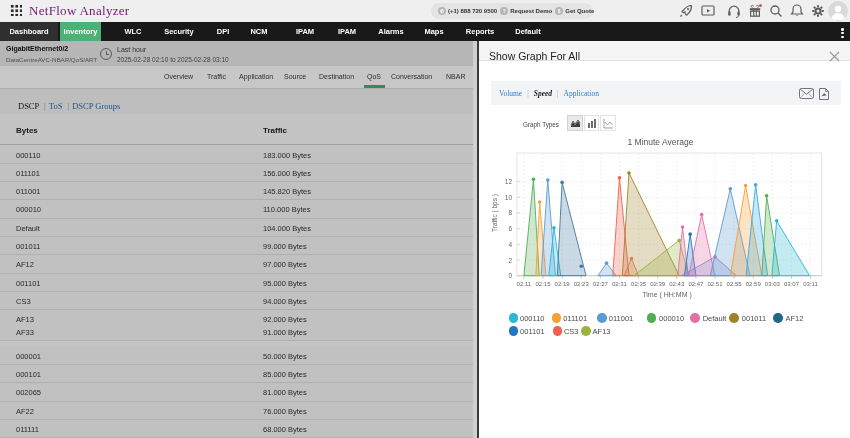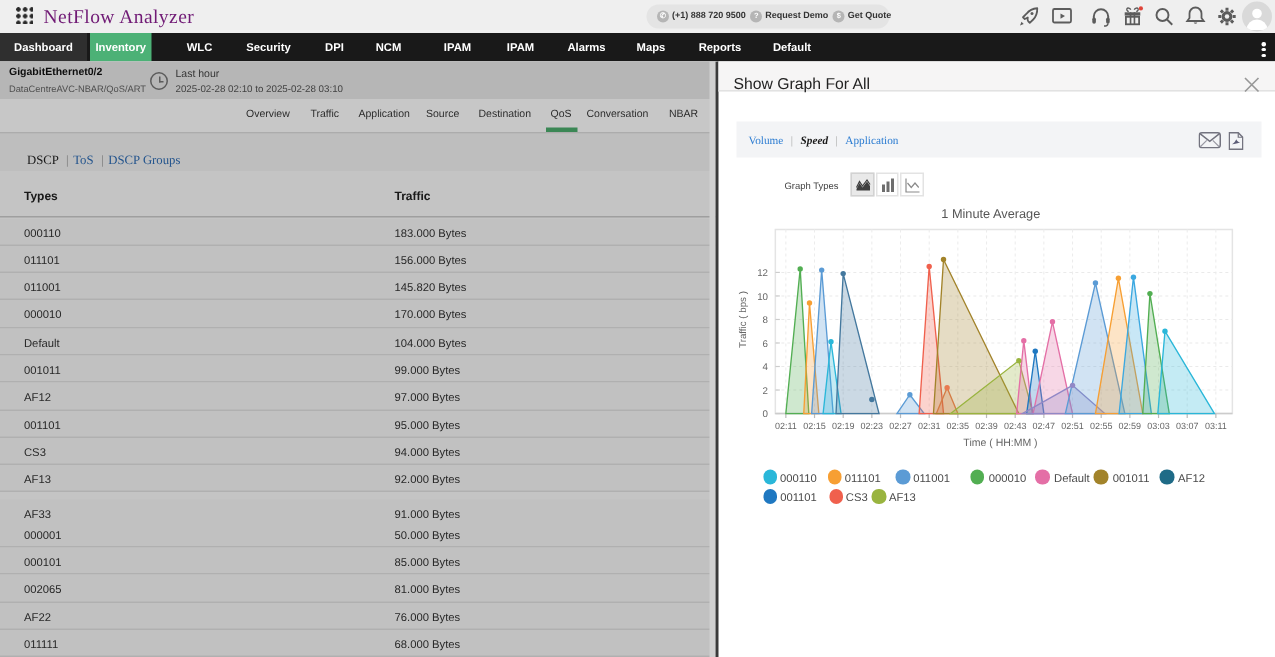--- a/index.html
+++ b/index.html
@@ -156,39 +156,39 @@
       <div class="tab" style="left:284px">Source</div>
       <div class="tab" style="left:319px">Destination</div>
       <div class="tab" style="left:367px">QoS</div>
       <div class="tab" style="left:391px">Conversation</div>
       <div class="tab" style="left:446px">NBAR</div>
       <div id="qosline"></div>
     </div>
     <div id="dscprow">DSCP <span class="sep">|</span><a>ToS</a> <span class="sep">|</span><a>DSCP Groups</a></div>
     <div id="tablewrap">
       <div id="thead">
-          <div style="left:16px">Types</div>
+          <div style="left:16px">Bytes</div>
           <div style="left:263px">Traffic</div>
         </div>
       <div id="tbody">
           <div class="trow" style="top:31.5px">
             <div class="c1">000110</div>
             <div class="c2">183.000 Bytes</div>
           </div>
           <div class="trow" style="top:49.8px">
             <div class="c1">011101</div>
             <div class="c2">156.000 Bytes</div>
           </div>
           <div class="trow" style="top:68.1px">
             <div class="c1">011001</div>
             <div class="c2">145.820 Bytes</div>
           </div>
           <div class="trow" style="top:86.4px">
             <div class="c1">000010</div>
-            <div class="c2">170.000 Bytes</div>
+            <div class="c2">110.000 Bytes</div>
           </div>
           <div class="trow" style="top:104.7px">
             <div class="c1">Default</div>
             <div class="c2">104.000 Bytes</div>
           </div>
           <div class="trow" style="top:123px">
             <div class="c1">001011</div>
             <div class="c2">99.000 Bytes</div>
           </div>
           <div class="trow" style="top:141.3px">
@@ -200,21 +200,21 @@
             <div class="c2">95.000 Bytes</div>
           </div>
           <div class="trow" style="top:177.9px">
             <div class="c1">CS3</div>
             <div class="c2">94.000 Bytes</div>
           </div>
           <div class="trow" style="top:196.20000000000002px">
             <div class="c1">AF13</div>
             <div class="c2">92.000 Bytes</div>
           </div>
-          <div class="trow" style="top:219px">
+          <div class="trow" style="top:209px">
             <div class="c1">AF33</div>
             <div class="c2">91.000 Bytes</div>
           </div>
           <div class="trow" style="top:232.8px">
             <div class="c1">000001</div>
             <div class="c2">50.000 Bytes</div>
           </div>
           <div class="trow" style="top:251.10000000000002px">
             <div class="c1">000101</div>
             <div class="c2">85.000 Bytes</div>

